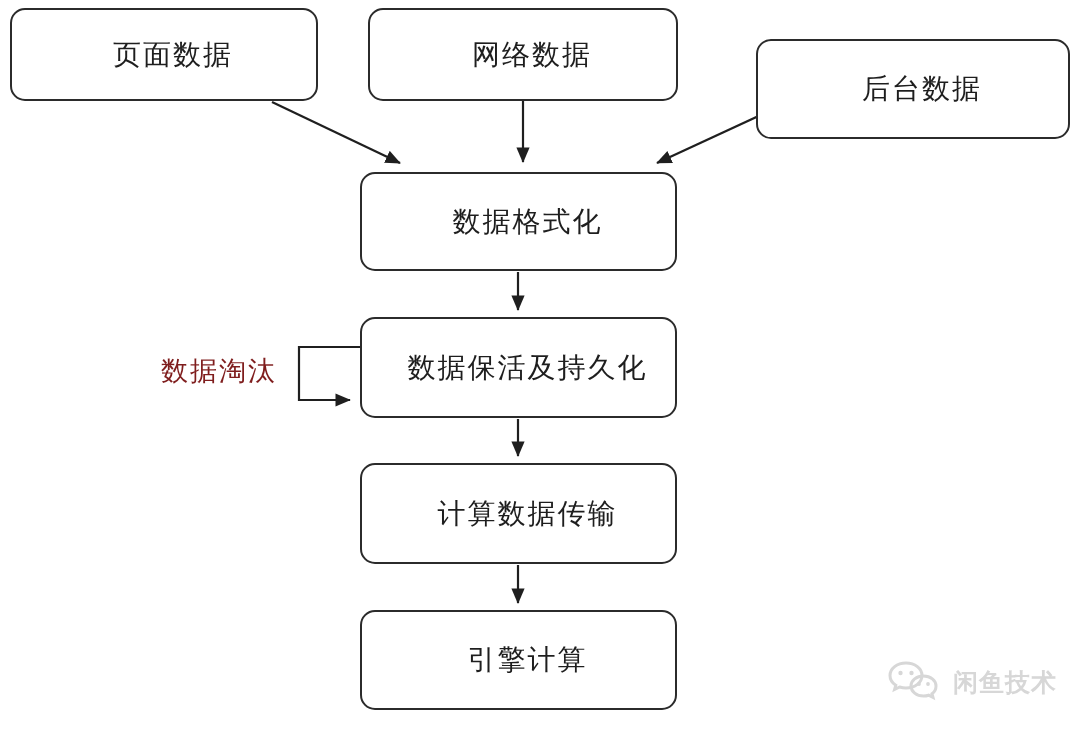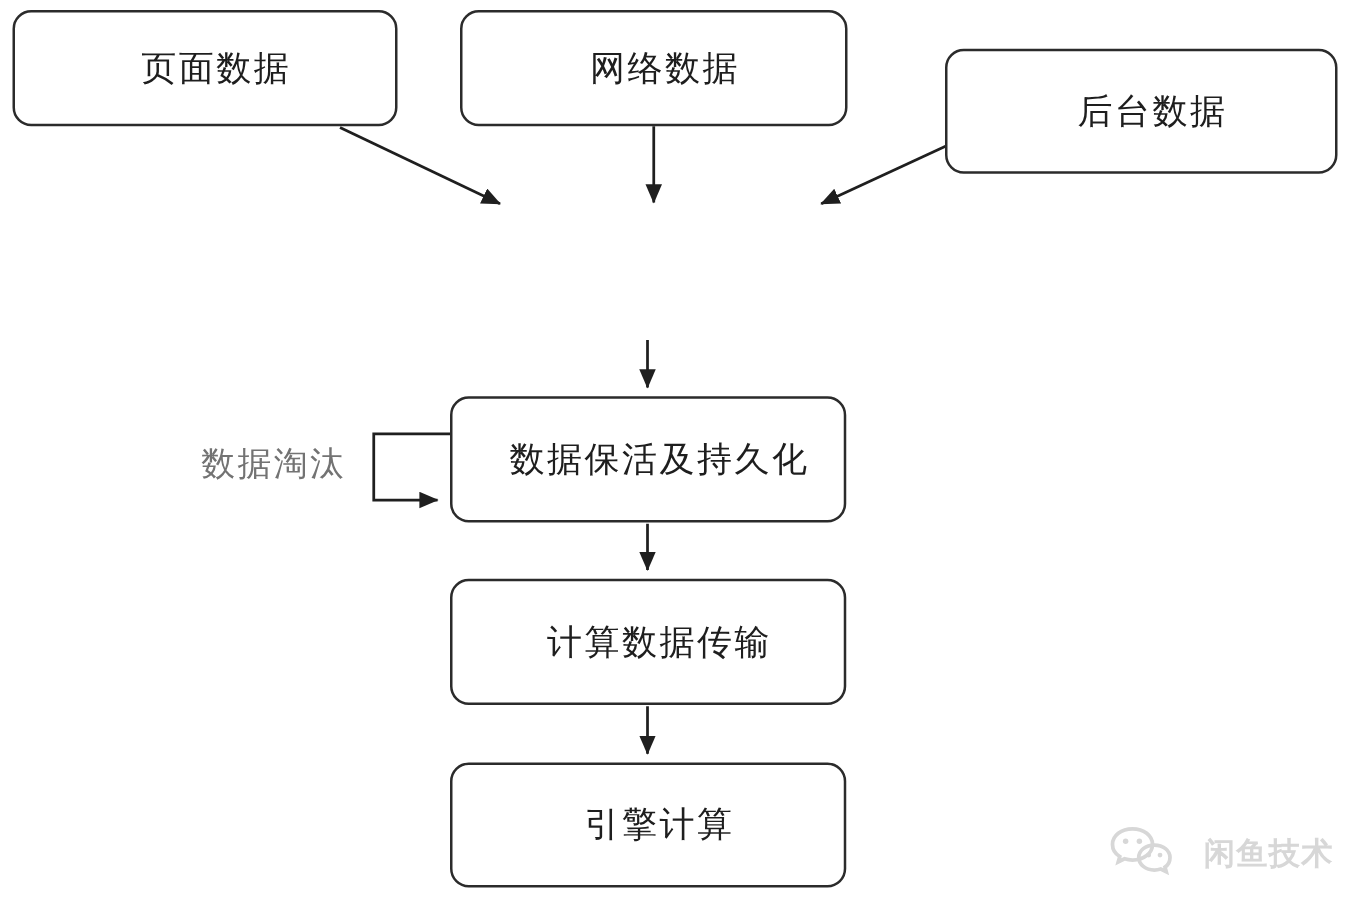--- a/index.html
+++ b/index.html
@@ -37,29 +37,29 @@
   .node-backend-data   { left: 756px; top: 3px;   width: 314px; height: 100px; margin-top: 36px; }
   .node-data-format    { left: 360px; top: 172px; width: 317px; height: 99px; }
   .node-data-keepalive { left: 360px; top: 317px; width: 317px; height: 101px; }
   .node-compute-trans  { left: 360px; top: 463px; width: 317px; height: 101px; }
   .node-engine-compute { left: 360px; top: 610px; width: 317px; height: 100px; align-items: center; }
   .loop-label {
     position: absolute;
     left: 161px; top: 353px;
     font-size: 27px;
     font-weight: 500;
-    color: #737373;
+    color: #7f1d1d;
     letter-spacing: 2px;
   }
   .watermark {
     position: absolute;
     left: 886px; top: 660px;
     display: flex;
     align-items: center;
-    gap: 23px;
+    gap: 13px;
     color: #d7d7d7;
   }
   .watermark-text {
     font-size: 25px;
     font-weight: 600;
     letter-spacing: 1px;
     color: #d7d7d7;
     text-shadow: 1px 1px 0 #ffffff;
   }
 </style>
@@ -87,20 +87,23 @@
 
   <div class="node node-page-data">
     <span>页面数据</span>
   </div>
   <div class="node node-network-data">
     <span>网络数据</span>
   </div>
   <div class="node node-backend-data">
     <span>后台数据</span>
   </div>
+  <div class="node node-data-format">
+    <span>数据格式化</span>
+  </div>
   <div class="node node-compute-trans">
     <span>计算数据传输</span>
   </div>
   <div class="node node-data-keepalive">
     <span>数据保活及持久化</span>
   </div>
   <div class="node node-engine-compute">
     <span>引擎计算</span>
   </div>
 

